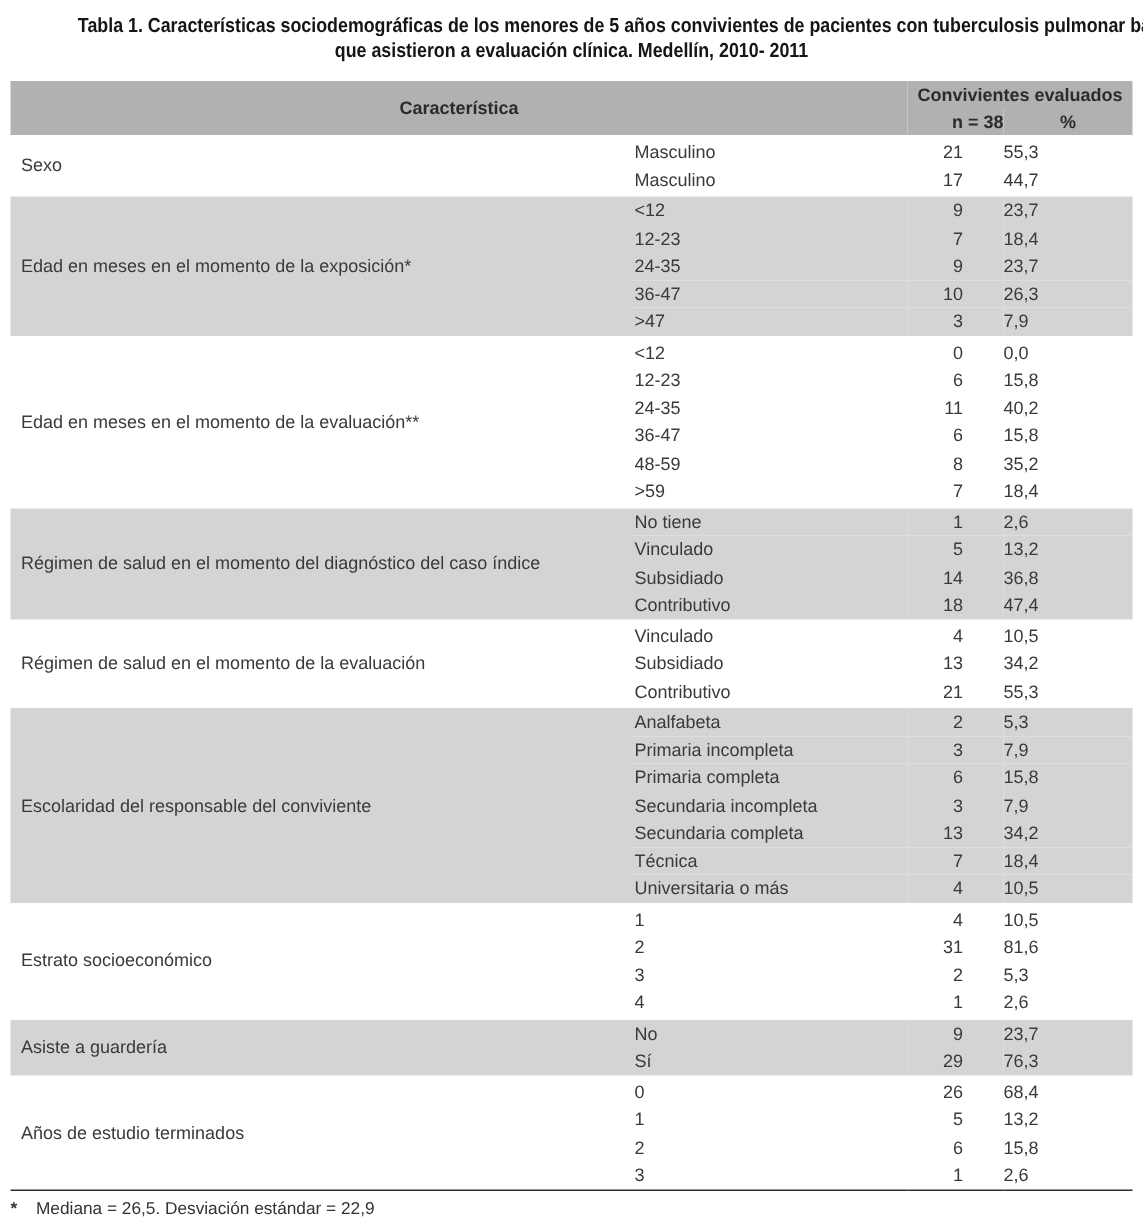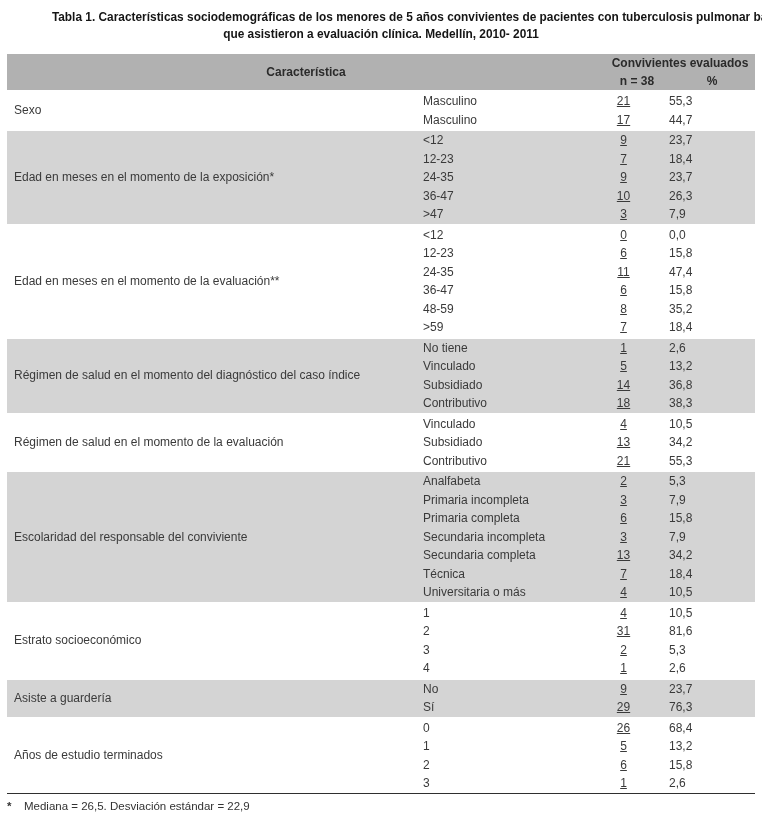--- a/index.html
+++ b/index.html
@@ -32,30 +32,30 @@
   col.c-pct  { width:86px;  }
 
   thead th {
     background:#b1b1b1; color:#2b2b2b;
     font-weight:bold; font-size:12px;
     height:18px; line-height:18px;
     vertical-align:middle;
   }
   th.char-h  { }
   th.group-h { text-align:center; }
-  th.n-h     { text-align:center;margin-top:44px; }
+  th.n-h     { text-align:right;margin-top:44px; }
   th.pct-h   { text-align:center; }
 
   tbody tr:first-child td { border-top:2px solid #ffffff; }
   tbody.shaded td { background:#d4d4d4; }
 
   td { height:18.5px; line-height:18.5px; vertical-align:middle; }
   td.char { padding-left:7px; text-align:left; }
   td.cat  { padding-left:3px; text-align:left;margin-left:44px; }
-  td.n    { text-align:center; padding-right:27px;text-decoration:underline; }
+  td.n    { text-align:right; padding-right:27px; }
   td.pct  { text-align:left; padding-right:11px; }
 
   
   .footnotes { width:748px; padding-top:4px; font-size:11.5px; color:#333333; }
   .fn-line { display:flex; line-height:16px; }
   .fn-marker { width:17px; flex:0 0 17px; font-weight:bold; }
   .fn-text { flex:1; }
 </style>
 </head>
 <body>
@@ -133,21 +133,21 @@
           <td class="pct">0,0</td>
         </tr>
         <tr>
           <td class="cat">12-23</td>
           <td class="n">6</td>
           <td class="pct">15,8</td>
         </tr>
         <tr>
           <td class="cat">24-35</td>
           <td class="n">11</td>
-          <td class="pct">47,4</td>
+          <td class="pct">40,2</td>
         </tr>
         <tr>
           <td class="cat">36-47</td>
           <td class="n">6</td>
           <td class="pct">15,8</td>
         </tr>
         <tr>
           <td class="cat">48-59</td>
           <td class="n">8</td>
           <td class="pct">35,2</td>
@@ -171,21 +171,21 @@
           <td class="pct">13,2</td>
         </tr>
         <tr>
           <td class="cat">Subsidiado</td>
           <td class="n">14</td>
           <td class="pct">36,8</td>
         </tr>
         <tr>
           <td class="cat">Contributivo</td>
           <td class="n">18</td>
-          <td class="pct">38,3</td>
+          <td class="pct">47,4</td>
         </tr>
       </tbody>
       <tbody class="plain">
         <tr>
           <td class="char" rowspan="3">Régimen de salud en el momento de la evaluación</td>
           <td class="cat">Vinculado</td>
           <td class="n">4</td>
           <td class="pct">10,5</td>
         </tr>
         <tr>

